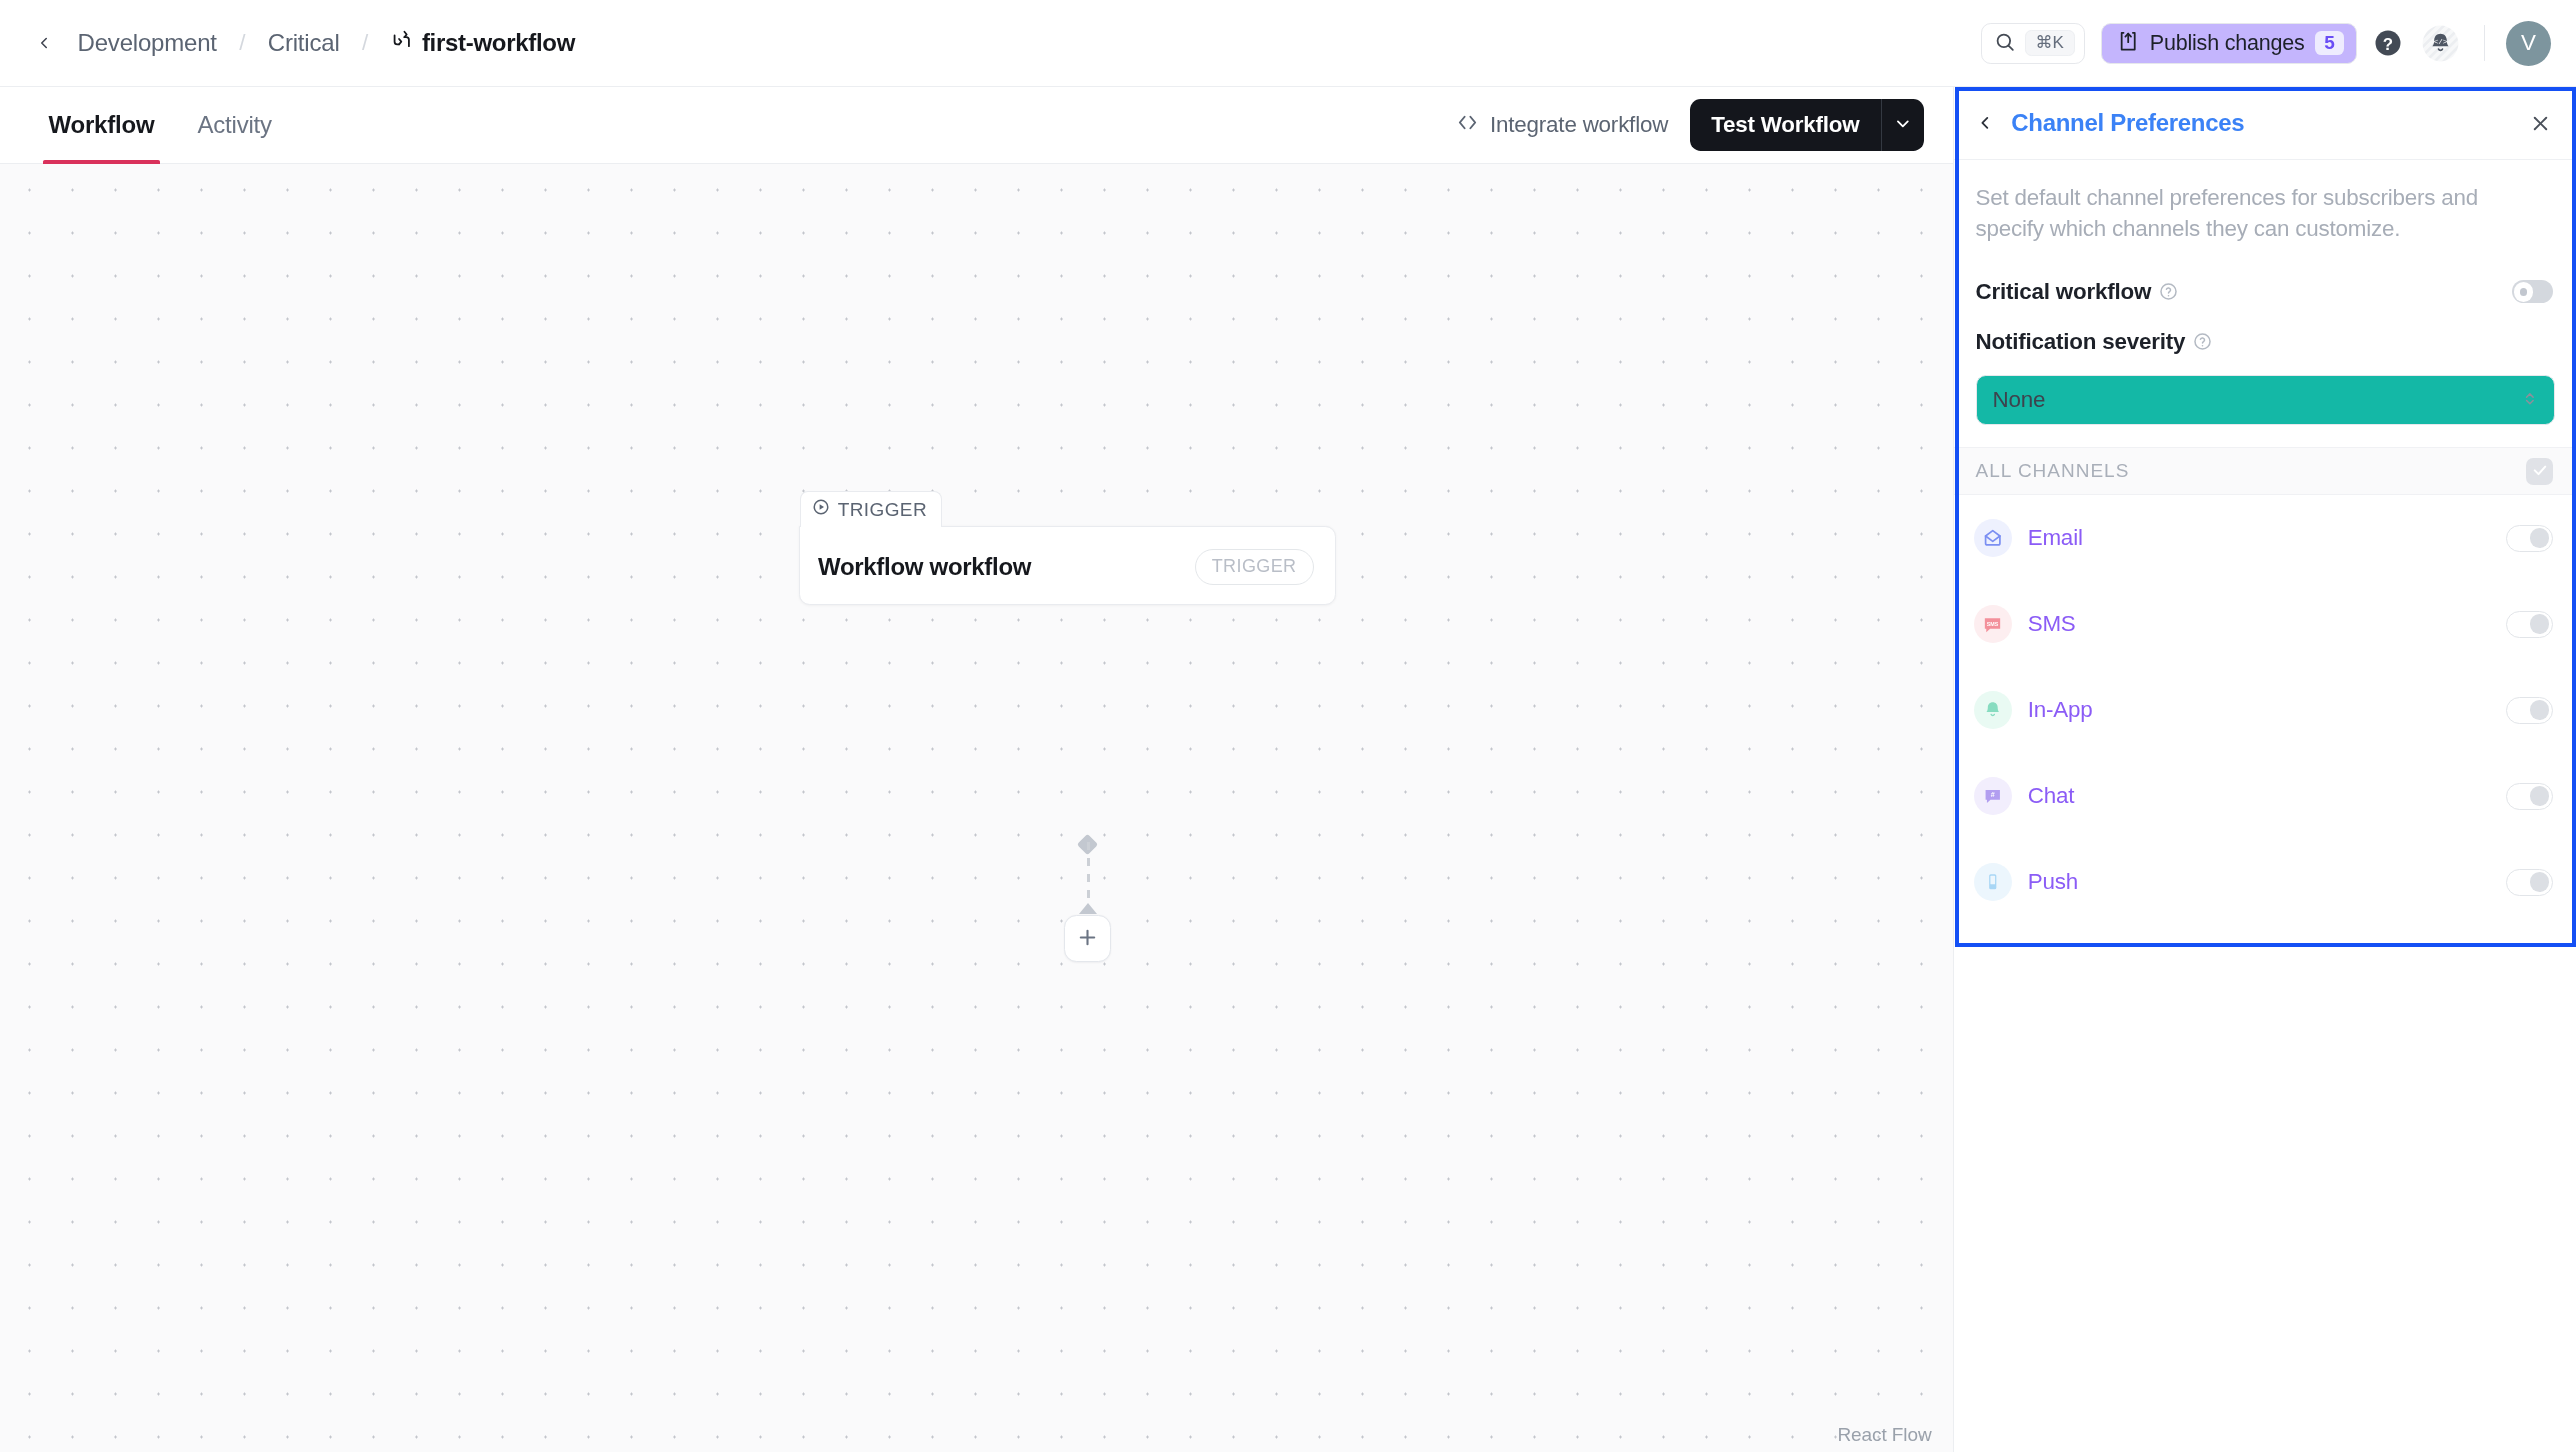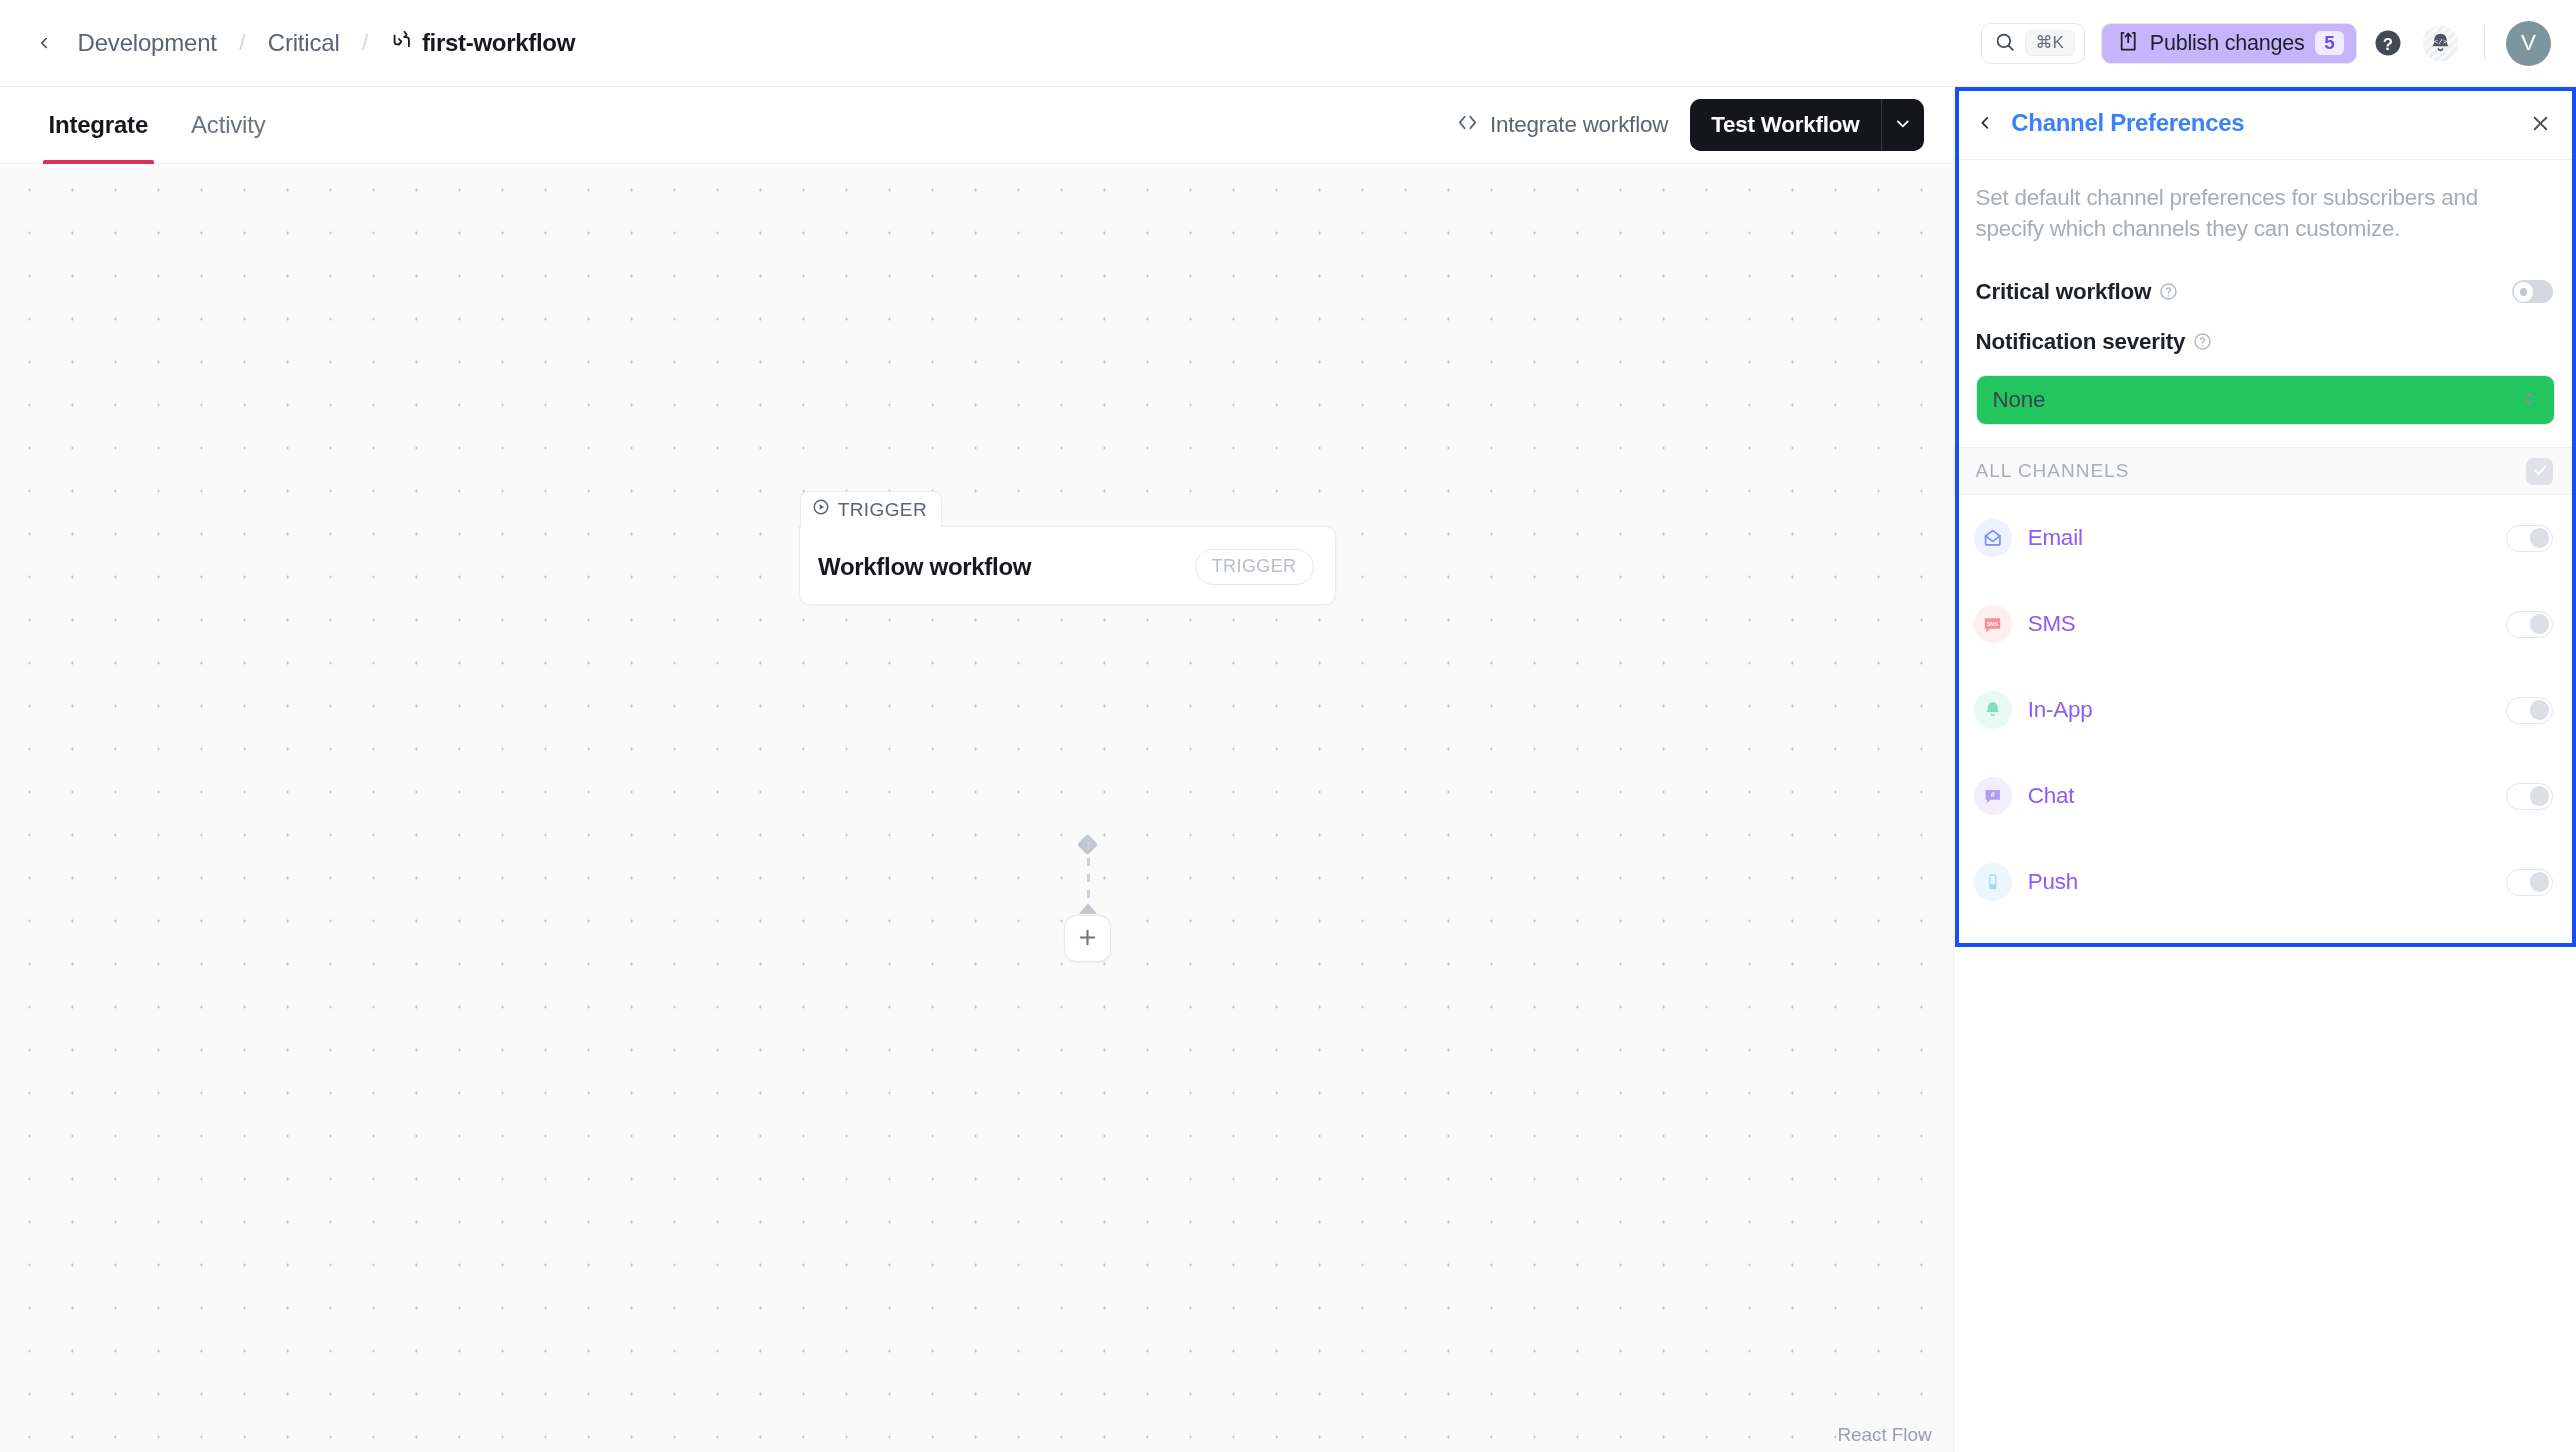--- a/index.html
+++ b/index.html
@@ -197,21 +197,21 @@
     width: 47px; height: 27px; border-radius: 894px; background: #ffffff;
     border: 0.9px solid #e2e5e9; position: relative; cursor: pointer;
   }
   .toggle-right::after {
     content: ""; position: absolute; right: 2.7px; top: 2.7px; width: 19.7px; height: 19.7px;
     background: #dcdfe4; border-radius: 50%;
   }
 
   .select-box {
     margin: 7.2px 21.5px 0 21.5px; height: 50px; border: 0.9px solid #e6e8ec; border-radius: 9.8px;
-    display: flex; align-items: center; padding: 0 14.3px 0 16px; cursor: pointer; background:#22c55e;
+    display: flex; align-items: center; padding: 0 14.3px 0 16px; cursor: pointer; background:#14b8a6;
   }
   .select-value { font-size: 22.4px; color: #3d434d; letter-spacing: -0.2px; }
 
   .all-channels {
     margin-top: 22px; height: 48px; background: #fafafb;
     border-top: 0.9px solid #f0f1f4; border-bottom: 0.9px solid #f0f1f4;
     display: flex; align-items: center; padding: 0 23px 0 21.5px;
   }
   .all-channels .cap {
     font-size: 19px; color: #a9afb9; letter-spacing: 1px;
@@ -305,21 +305,21 @@
     <span class="vdivider"></span>
     <div class="avatar">
       <span>V</span>
     </div>
   </div>
 </div>
 
 <div id="tabbar">
   <div class="tabs">
     <div class="tab active">
-      <span>Integrate</span>
+      <span>Workflow</span>
     </div>
     <div class="tab">
       <span>Activity</span>
     </div>
   </div>
   <div class="tabbar-right">
     <div class="integrate-btn">
       <span>
         <svg width="23" height="23" viewBox="0 0 24 24" fill="none" stroke="#5b6472" stroke-width="2" stroke-linecap="round" stroke-linejoin="round">
             <polyline points="9 6 4 12 9 18"></polyline>

